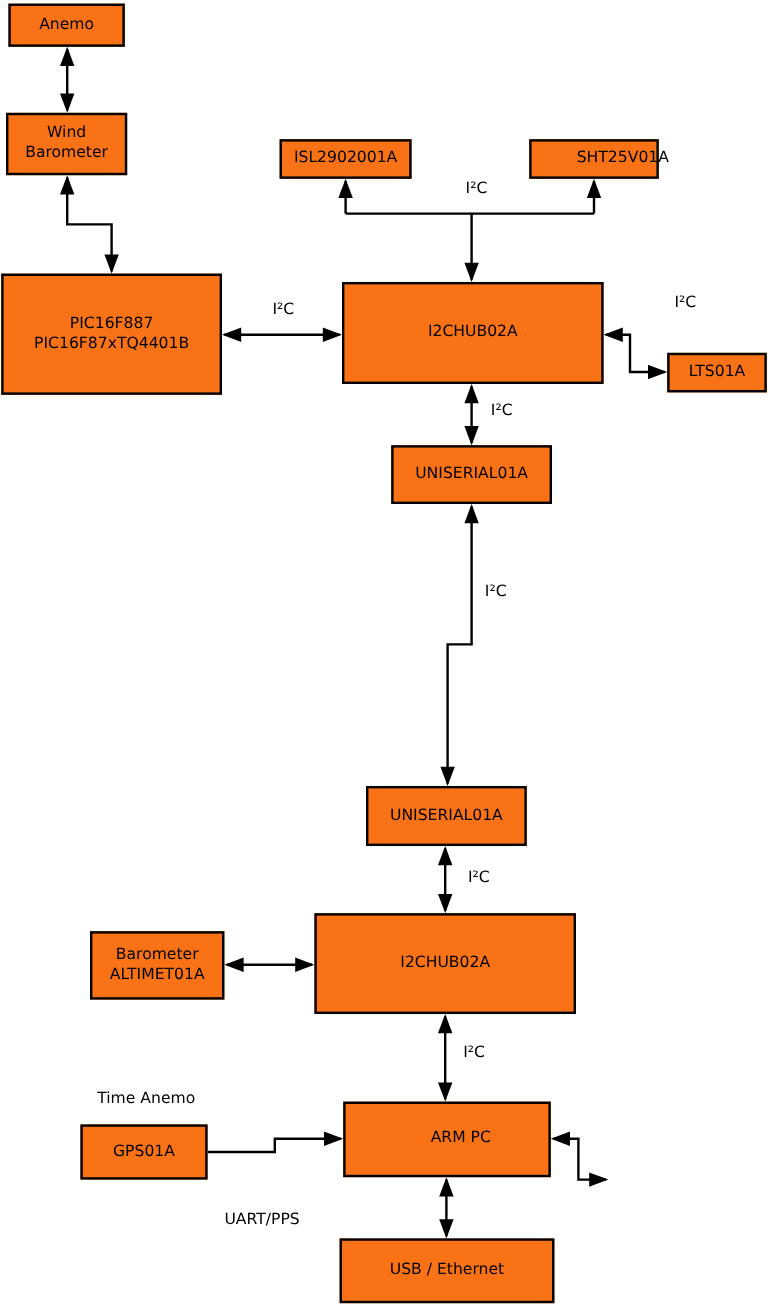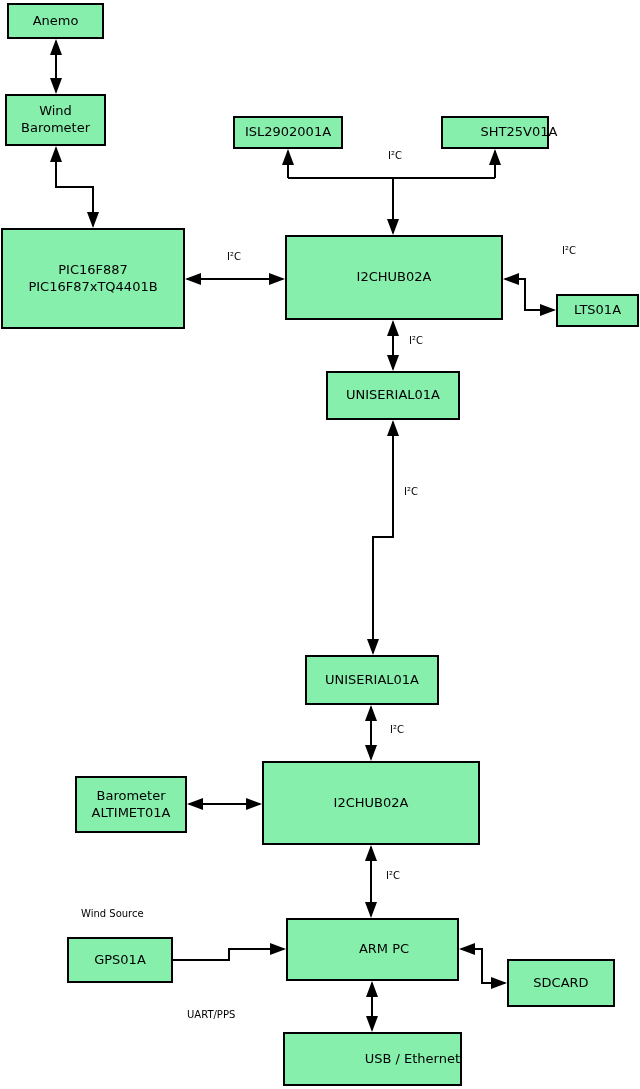--- a/index.html
+++ b/index.html
@@ -28,34 +28,34 @@
     fill: none;
   }
   #edges polygon {
     fill: #000000;
     stroke: none;
   }
   .node {
     position: absolute;
     box-sizing: border-box;
     border: 2px solid #000000;
-    background: #86efac;
+    background: #f97316;
     display: flex;
     align-items: center;
     justify-content: center;
     text-align: center;
   }
   .node-label {
     font-size: 13px;
     line-height: 1.3;
     white-space: pre-line;
   }
   .edge-label {
     position: absolute;
-    font-size: 10px;
+    font-size: 13px;
     line-height: 1.2;
     white-space: nowrap;
   }
 </style>
 </head>
 <body>
 
 <div id="canvas">
 
   <svg id="edges" viewBox="0 0 640 1089" xmlns="http://www.w3.org/2000/svg">
@@ -190,39 +190,36 @@
   </div>
 
   <div class="node" style="left:67px; top:937px; width:106px; height:46px;">
     <span class="node-label">GPS01A</span>
   </div>
 
   <div class="node" style="left:286px; top:918px; width:173px; height:63px;padding-left:23px;">
     <span class="node-label">ARM PC</span>
   </div>
 
-  <div class="node" style="left:507px; top:959px; width:108px; height:48px;">
-    <span class="node-label">SDCARD</span>
-  </div>
-
-  <div class="node" style="left:283px; top:1032px; width:179px; height:54px;justify-content:flex-end;">
+
+  <div class="node" style="left:283px; top:1032px; width:179px; height:54px;">
     <span class="node-label">USB / Ethernet</span>
   </div>
 
   <div class="edge-label" style="left:388px; top:150px;">I²C</div>
 
   <div class="edge-label" style="left:562px; top:245px;">I²C</div>
 
   <div class="edge-label" style="left:227px; top:251px;">I²C</div>
 
   <div class="edge-label" style="left:409px; top:335px;">I²C</div>
 
   <div class="edge-label" style="left:404px; top:486px;">I²C</div>
 
   <div class="edge-label" style="left:390px; top:724px;">I²C</div>
 
   <div class="edge-label" style="left:386px; top:870px;">I²C</div>
 
-  <div class="edge-label" style="left:81px; top:908px;">Wind Source</div>
+  <div class="edge-label" style="left:81px; top:908px;">Time Anemo</div>
 
   <div class="edge-label" style="left:187px; top:969px;margin-top:40px;">UART/PPS</div>
 
 </div>
 
 </body></html>

